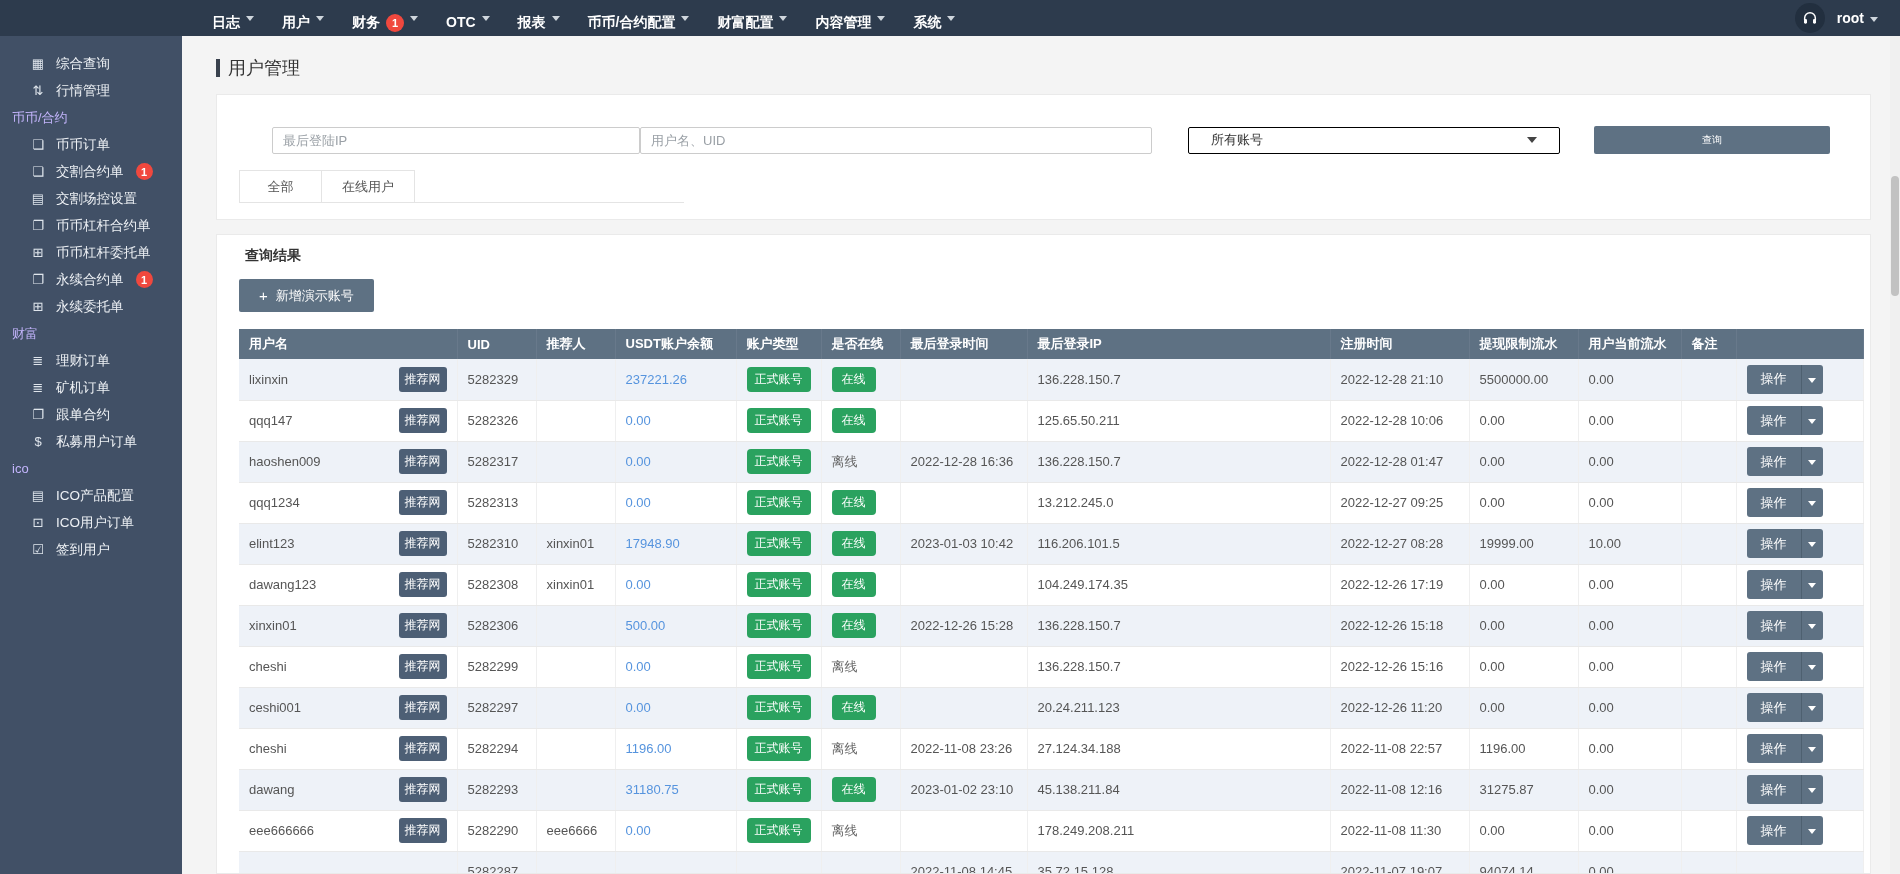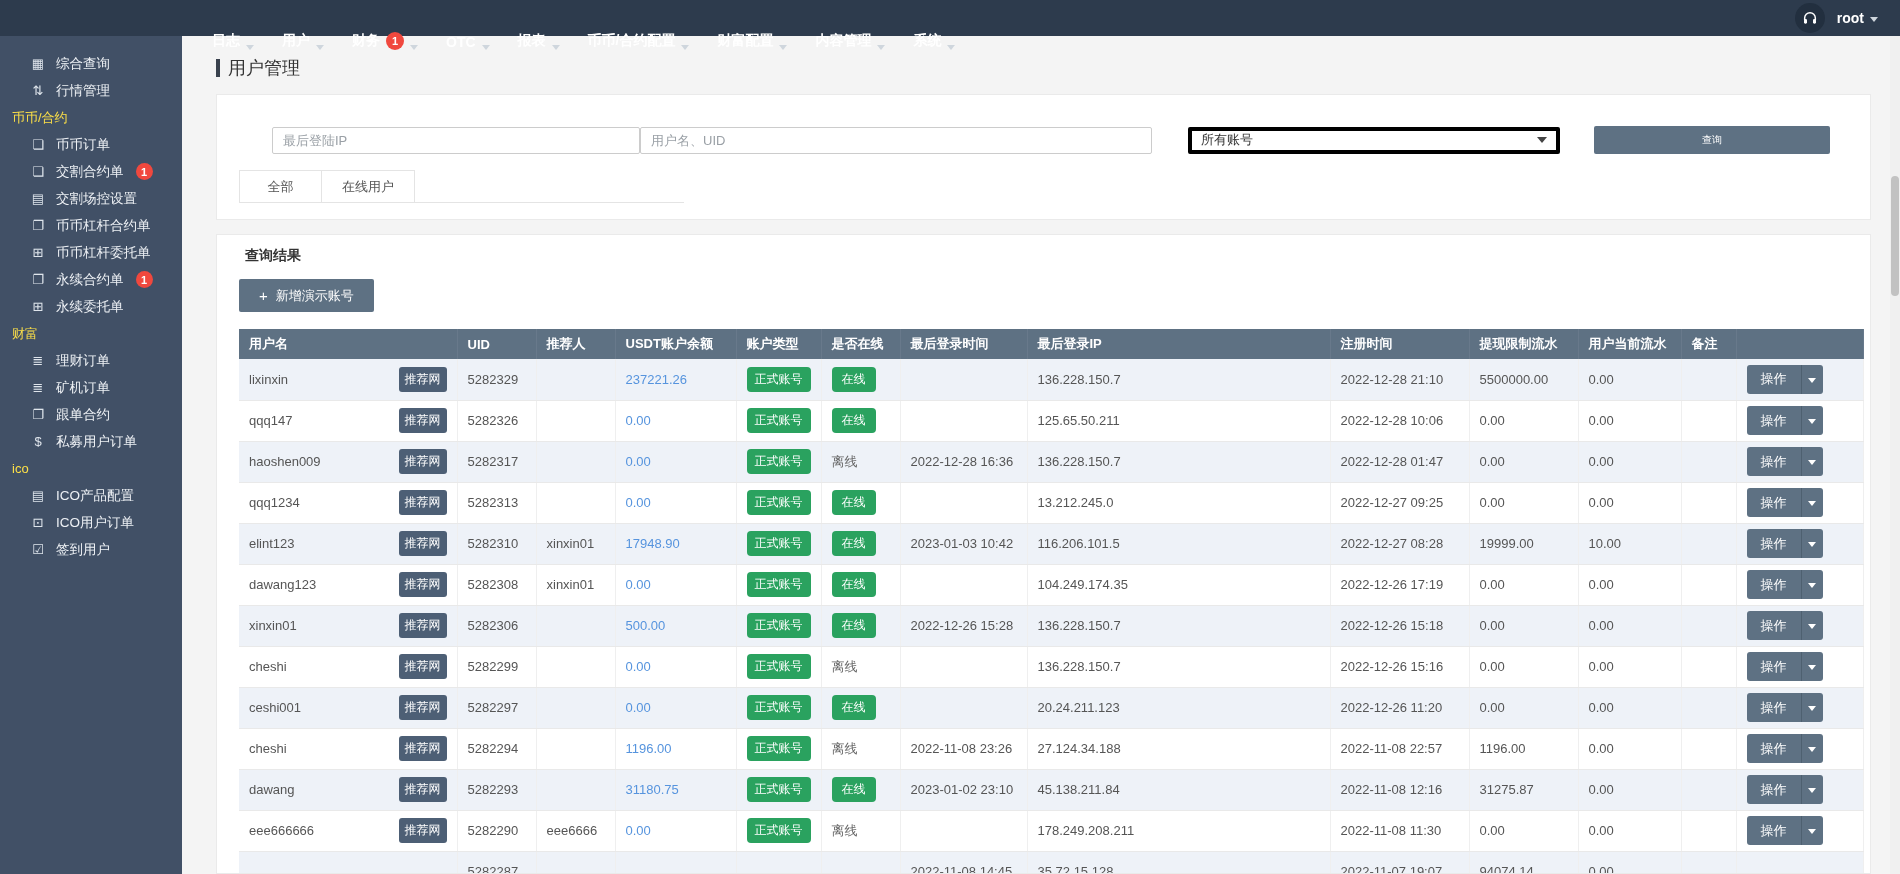--- a/index.html
+++ b/index.html
@@ -1,49 +1,49 @@
 <!DOCTYPE html>
 <html><head>
 <meta charset="utf-8">
 <style>
   * { margin:0; padding:0; box-sizing:border-box; }
   html,body { width:1900px; height:874px; overflow:hidden; font-family:"Liberation Sans","DejaVu Sans",sans-serif; background:#f4f4f4; }
 
   
   .navbar { position:absolute; top:0; left:0; width:1900px; height:36px; background:#2d3b4d; display:flex; align-items:center; z-index:30; }
   .nav-menus { display:flex; align-items:center; margin-left:198px; height:100%; }
-  .nav-item { display:flex; align-items:flex-end; gap:6px; color:#fff; font-size:14px; font-weight:bold; padding:0 14px; height:100%; cursor:pointer; text-decoration:none;margin-top:27px; }
+  .nav-item { display:flex; align-items:flex-start; gap:6px; color:#fff; font-size:14px; font-weight:bold; padding:0 14px; height:100%; cursor:pointer; text-decoration:none;margin-top:27px; }
   .caret { width:0; height:0; border-left:4px solid transparent; border-right:4px solid transparent; border-top:5px solid #cfd6dd; margin-top:2px; }
   .nav-badge { background:#f0483e; color:#fff; font-size:11px; font-weight:bold; min-width:18px; height:18px; border-radius:9px; display:inline-flex; align-items:center; justify-content:center; padding:0 4px; }
   .nav-right { position:absolute; right:22px; top:0; height:36px; display:flex; align-items:center; gap:12px; }
   .avatar-circle { width:30px; height:30px; border-radius:50%; background:#222f3f; display:flex; align-items:center; justify-content:center; cursor:pointer; }
   .nav-user { color:#fff; font-size:14px; font-weight:bold; display:flex; align-items:center; gap:6px; cursor:pointer; }
 
   
   .sidebar { position:absolute; top:36px; left:0; width:182px; height:838px; background:#42506a; background:#415066; overflow:hidden; padding-top:14px; }
   .side-item { display:flex; align-items:center; gap:10px; color:#eef1f5; font-size:13.5px; height:27px; padding-left:30px; cursor:pointer; white-space:nowrap; }
   .side-icon { width:16px; text-align:center; font-size:13px; color:#dfe5ec; }
-  .side-section { color:#fde047; font-size:13px; height:27px; display:flex; align-items:center; padding-left:12px; white-space:nowrap; }
+  .side-section { color:#c4b5fd; font-size:13px; height:27px; display:flex; align-items:center; padding-left:12px; white-space:nowrap; }
   .side-badge { background:#f0483e; color:#fff; font-size:11px; font-weight:bold; min-width:17px; height:17px; border-radius:9px; display:inline-flex; align-items:center; justify-content:center; padding:0 4px; margin-left:2px; }
 
   
   .main { position:absolute; top:36px; left:190px; width:1718px; height:838px; overflow:hidden; }
   .page-title { margin:20px 0 0 26px; font-size:18px; color:#333; display:flex; align-items:center; gap:8px; }
   .title-bar { width:4px; height:18px; background:#39414d; display:inline-block; }
 
   .panel { background:#fff; border:1px solid #eaeaea; margin:14px 37px 0 26px; }
   .panel-title { font-size:14px; font-weight:bold; color:#333; }
 
   .search-panel { padding:15px 22px 16px 22px; }
   .form-row { display:flex; align-items:center; margin-top:16px; }
   .text-input { height:27px; border:1px solid #ccc; border-radius:2px; font-size:13px; color:#333; padding:0 10px; outline:none; font-family:"Liberation Sans","DejaVu Sans",sans-serif; }
   .text-input::placeholder { color:#9aa0a6; }
   .input-username { width:512px; }
   .input-ip { width:368px; margin-left:33px; }
-  .fake-select { width:372px; height:27px; border:4px solid #000000; border-radius:2px; margin-left:36px; display:flex; align-items:center; justify-content:space-between; padding:0 9px; font-size:13px; color:#333; cursor:pointer; background:#fff; }
+  .fake-select { width:372px; height:27px; border:1px solid #000000; border-radius:2px; margin-left:36px; display:flex; align-items:center; justify-content:space-between; padding:0 22px; font-size:13px; color:#333; cursor:pointer; background:#fff; }
   .select-caret { width:0; height:0; border-left:5px solid transparent; border-right:5px solid transparent; border-top:6px solid #444; }
   .btn-primary { width:236px; height:28px; margin-left:34px; background:#5e7183; color:#fff; border:none; border-radius:2px; font-size:10px; cursor:pointer; font-family:inherit; }
   .tab-strip { display:flex; margin-top:16px; border-bottom:1px solid #e4e4e4; width:445px; }
   .tab-cell { min-width:82px; padding:0 20px; height:32px; display:flex; align-items:center; justify-content:center; font-size:13px; color:#555; border:1px solid #e4e4e4; border-bottom:none; border-right:none; cursor:pointer; }
   .tab-cell:last-child { border-right:1px solid #e4e4e4; }
 
   .results-panel { padding:12px 9px 0 22px; height:640px; overflow:hidden; }
   .results-panel .panel-title { margin-left:6px; }
   .btn-add { margin:14px 0 0 0; height:33px; background:#5e7183; color:#fff; border:none; border-radius:2px; font-size:13px; padding:0 20px; cursor:pointer; display:inline-flex; align-items:center; gap:8px; font-family:inherit; }
   .btn-add .plus { font-size:15px; }

